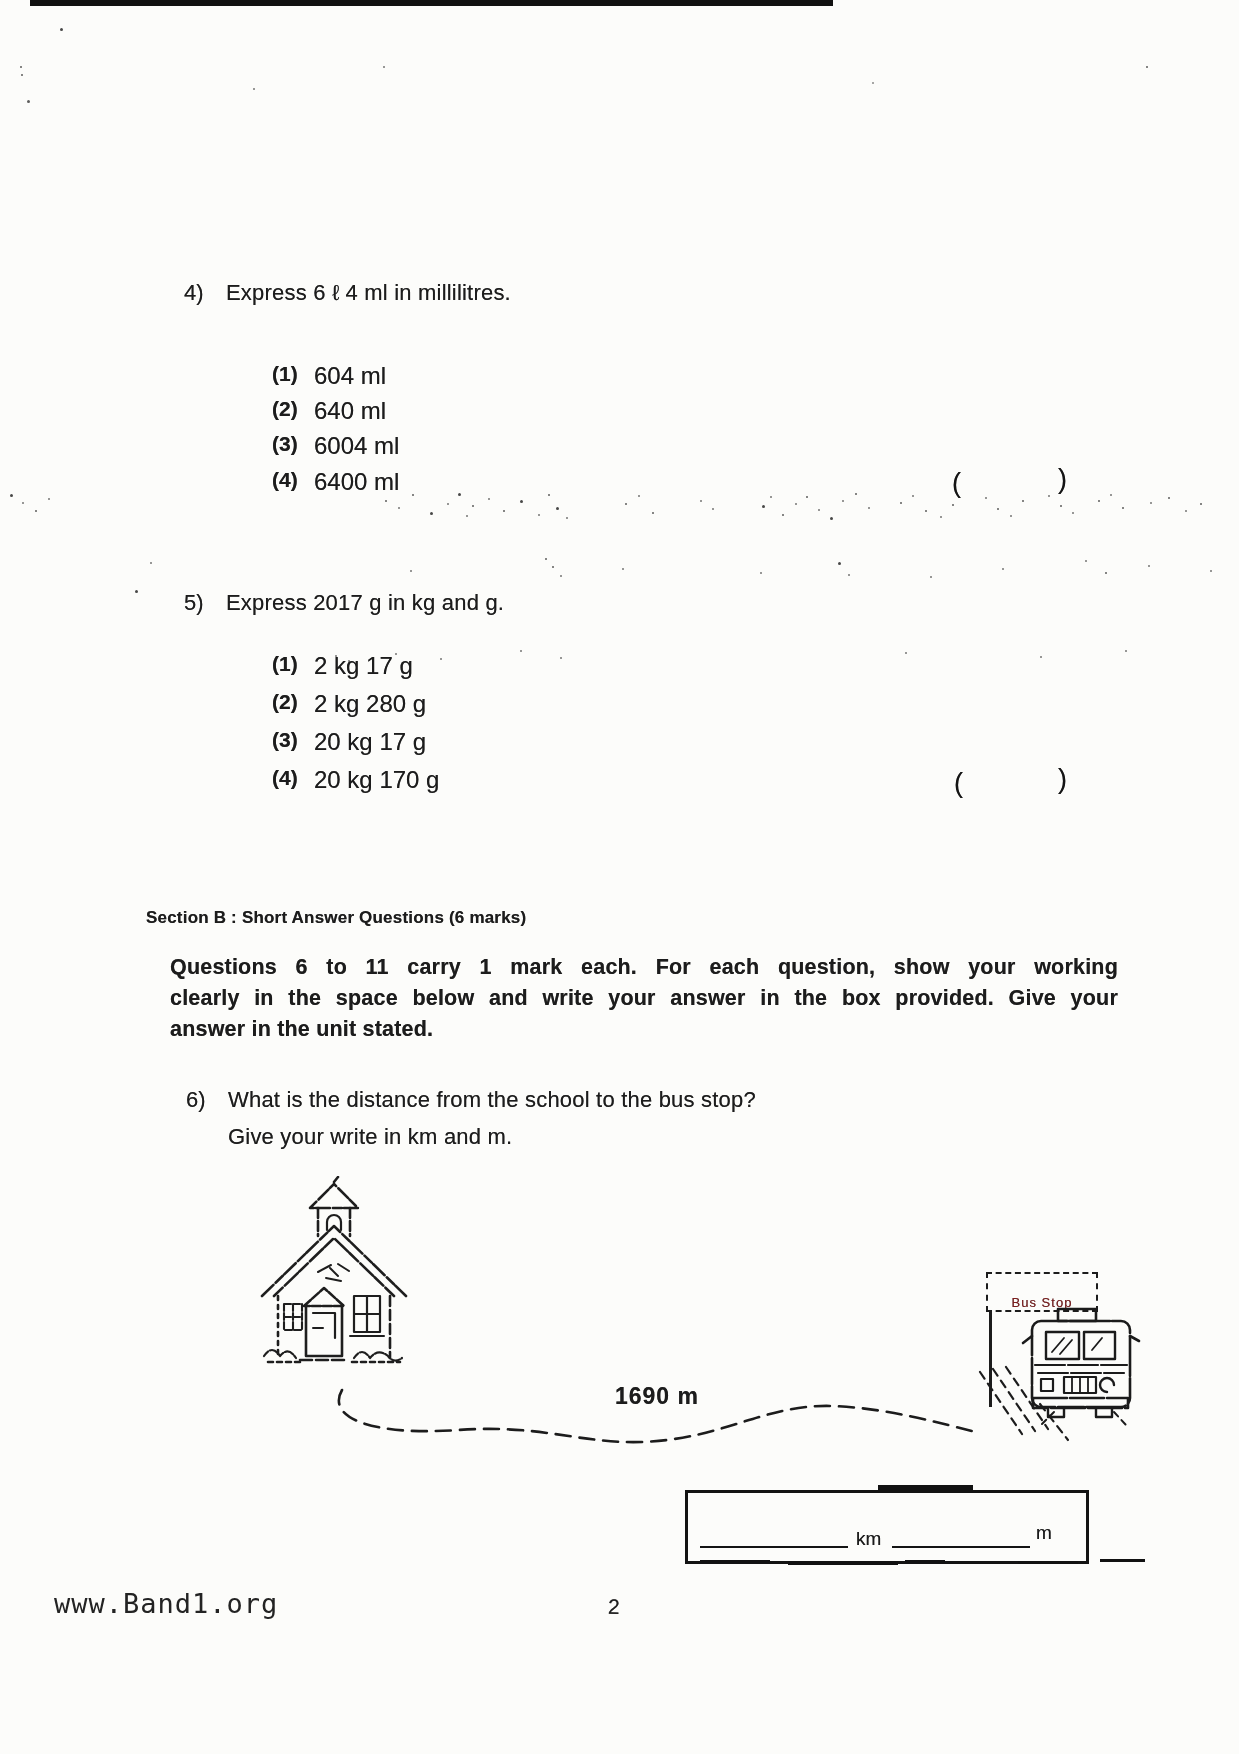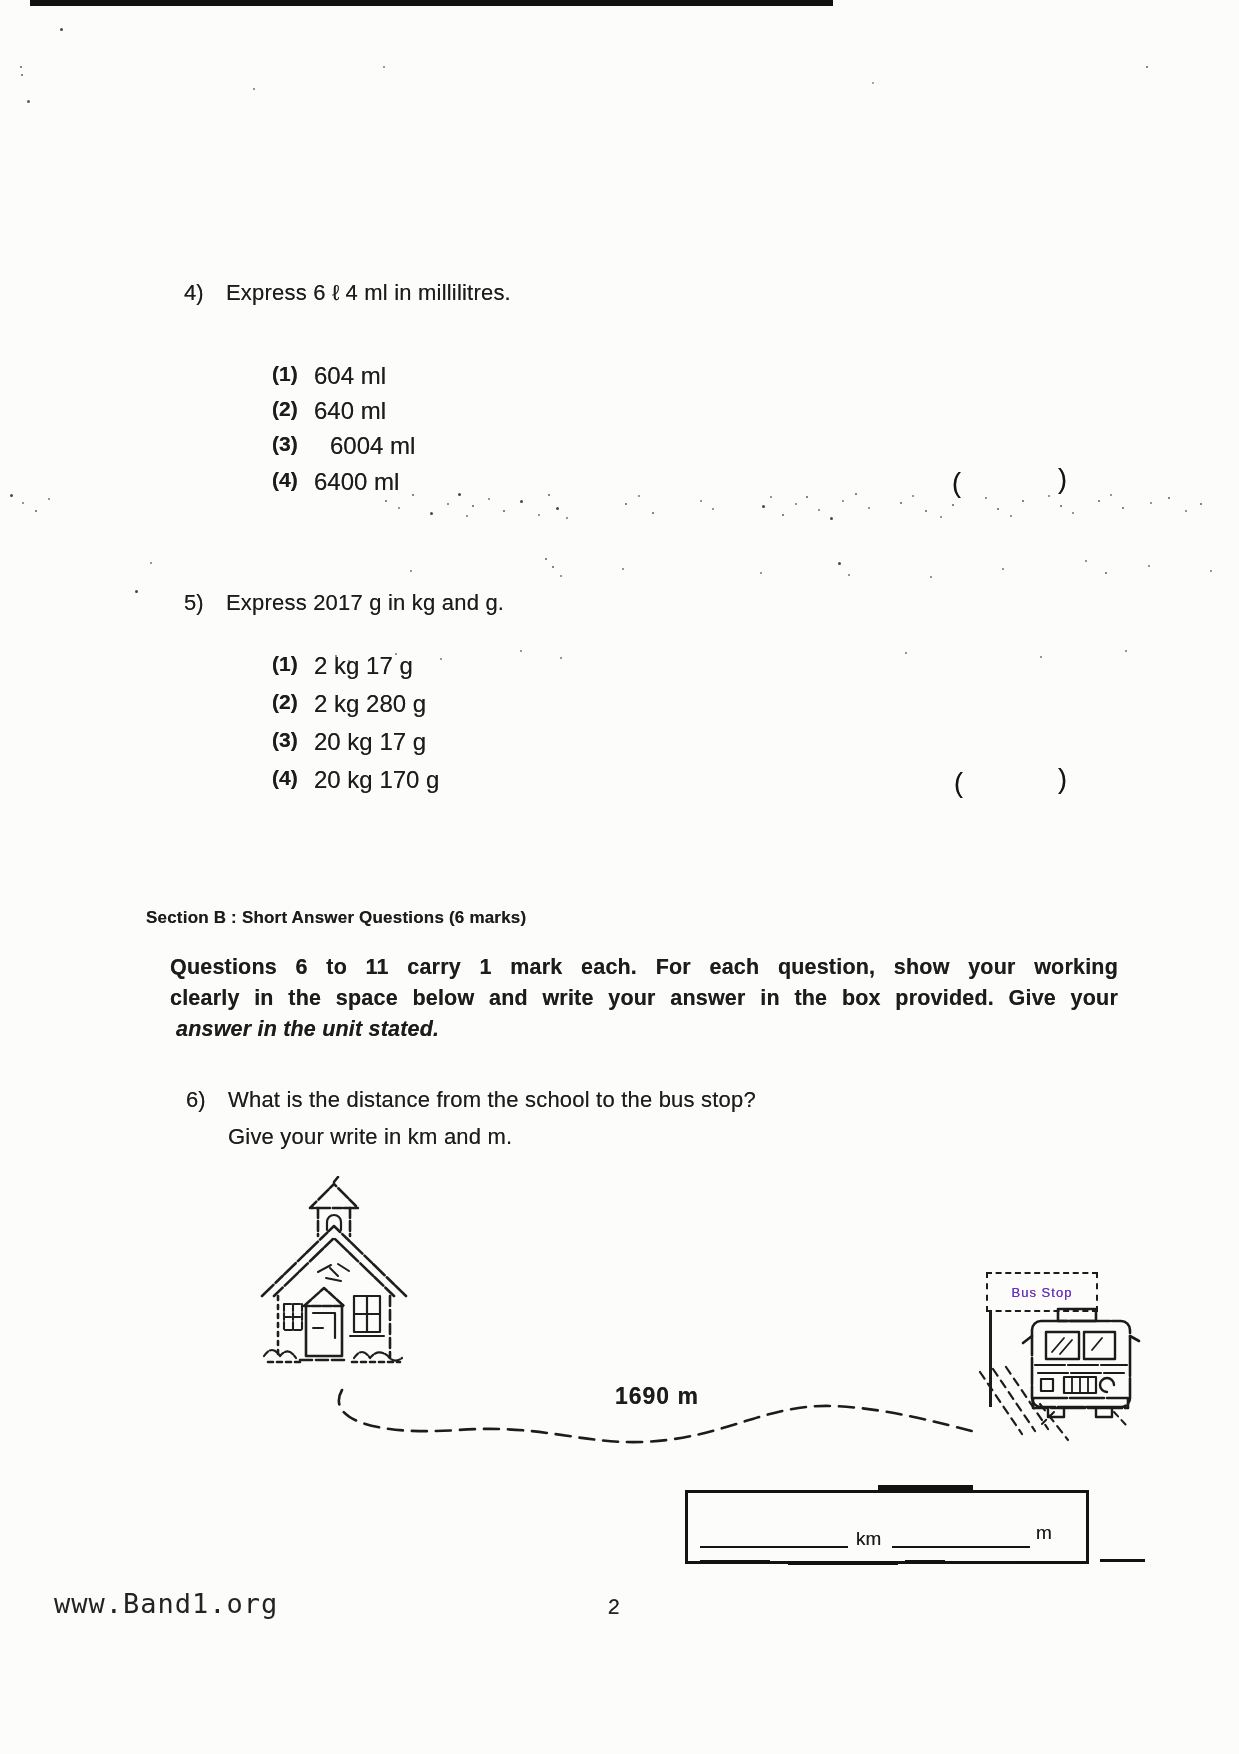--- a/index.html
+++ b/index.html
@@ -27,22 +27,22 @@
   }
   .para-line{
     width:948px;font-size:21.5px;font-weight:700;line-height:31px;
     text-align:justify;text-align-last:justify;letter-spacing:.2px;margin-left:24px;
   }
   .para-line.last{text-align-last:left;}
   .distance-label{font-size:23px;font-weight:700;letter-spacing:1px;}
   .bus-stop-sign{
     width:108px;height:36px;
     border:2px dashed #1c1c1c;
-    display:flex;align-items:center;justify-content:center;
-    font-size:13px;letter-spacing:1px;color:#6d28d9;
+    display:flex;align-items:flex-end;justify-content:center;
+    font-size:13px;letter-spacing:1px;color:#7f1d1d;
   }
   .sign-pole{width:3px;background:#1c1c1c;}
   .answer-box{
     width:398px;height:68px;
     border:3px solid #131313;
     background:#fcfcfa;
   }
   .blank-line{border-top:2.5px solid #141414;height:0;}
   .unit-label{font-size:19px;color:#1b1b1b;}
   .page-number{font-size:21px;color:#202020;transform:rotate(2deg);}
@@ -65,21 +65,21 @@
     <span class="abs qnum scan" style="left:184px;top:280px;">4)</span>
     <span class="abs qtext scan" style="left:226px;top:280px;">Express 6 ℓ 4 ml in millilitres.</span>
 
     <span class="abs opt-label scan" style="left:272px;top:362px;">(1)</span>
     <span class="abs opt-text scan" style="left:314px;top:362px;">604 ml</span>
 
     <span class="abs opt-label scan" style="left:272px;top:397px;">(2)</span>
     <span class="abs opt-text scan" style="left:314px;top:397px;">640 ml</span>
 
     <span class="abs opt-label scan" style="left:272px;top:432px;">(3)</span>
-    <span class="abs opt-text scan" style="left:314px;top:432px;margin-left:16px;">6004 ml</span>
+    <span class="abs opt-text scan" style="left:314px;top:432px;">6004 ml</span>
 
     <span class="abs opt-label scan" style="left:272px;top:468px;">(4)</span>
     <span class="abs opt-text scan" style="left:314px;top:468px;">6400 ml</span>
 
     <span class="abs bracket scan" style="left:952px;top:468px;">(</span>
     <span class="abs bracket scan" style="left:1058px;top:464px;">)</span>
   </div>
 
   <div>
     <span class="abs qnum scan" style="left:184px;top:590px;">5)</span>
@@ -98,21 +98,21 @@
     <span class="abs opt-text scan" style="left:314px;top:766px;">20 kg 170 g</span>
 
     <span class="abs bracket scan" style="left:954px;top:768px;">(</span>
     <span class="abs bracket scan" style="left:1058px;top:764px;">)</span>
   </div>
 
   <div>
     <div class="abs section-heading scan" style="left:146px;top:908px;">Section B : Short Answer Questions (6 marks)</div>
     <div class="abs para-line scan" style="left:146px;top:952px;">Questions 6 to 11 carry 1 mark each. For each question, show your working</div>
     <div class="abs para-line scan" style="left:146px;top:983px;">clearly in the space below and write your answer in the box provided. Give your</div>
-    <div class="abs para-line last scan" style="left:152px;top:1014px;font-style:italic;">answer in the unit stated.</div>
+    <div class="abs para-line last scan" style="left:146px;top:1014px;">answer in the unit stated.</div>
   </div>
 
   <div>
     <span class="abs qnum scan" style="left:186px;top:1087px;">6)</span>
     <span class="abs qtext scan" style="left:228px;top:1087px;">What is the distance from the school to the bus stop?</span>
     <span class="abs qtext scan" style="left:228px;top:1124px;">Give your write in km and m.</span>
   </div>
 
   <svg class="abs" style="left:242px;top:1176px;" width="185" height="215" viewBox="0 0 185 215" fill="none" stroke="#1e1e1e" stroke-width="2.6" stroke-linecap="round" stroke-linejoin="round">
 

